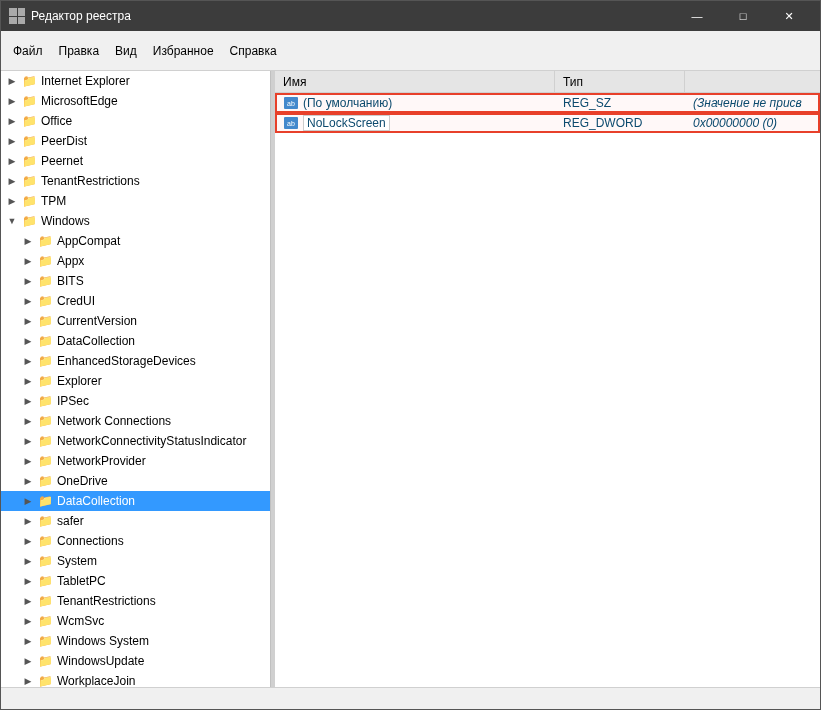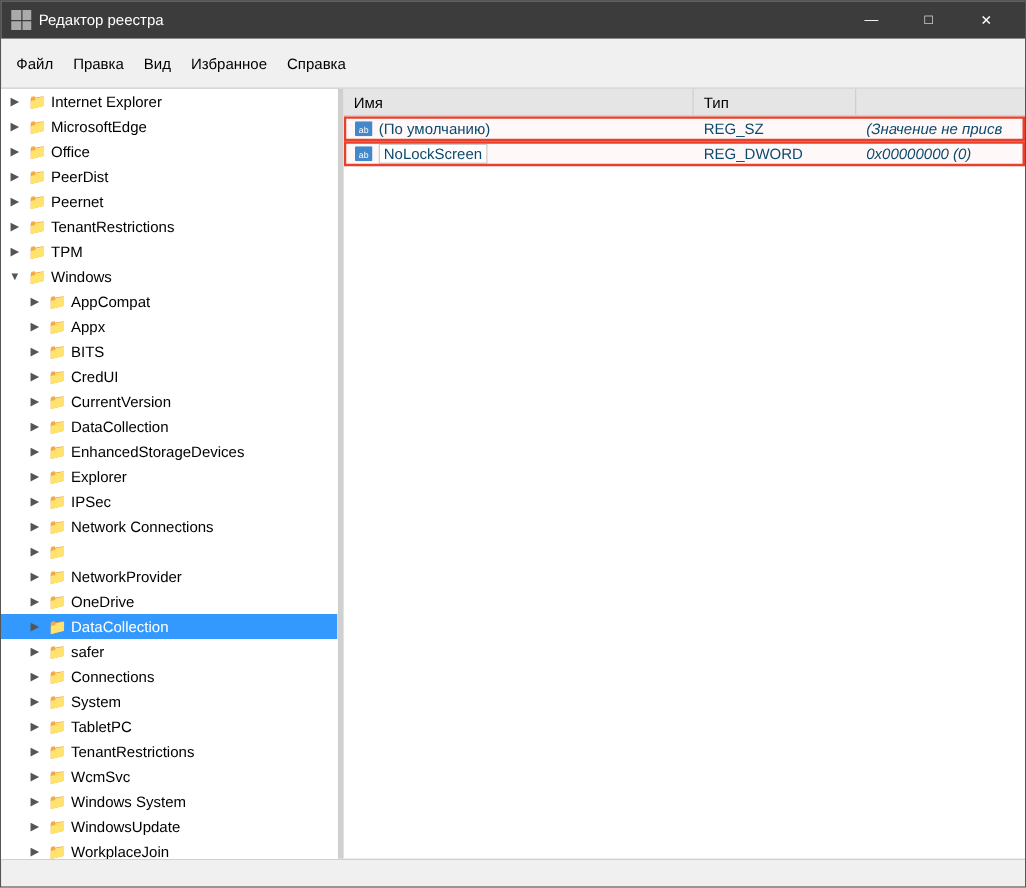--- a/index.html
+++ b/index.html
@@ -357,20 +357,21 @@
           <span class="tree-label">IPSec</span>
         </div>
         <div class="tree-item" style="padding-left: 20px;">
           <span class="expand-btn collapsed"></span>
           <span class="folder-icon" style="font-size: 12px;">📁</span>
           <span class="tree-label">Network Connections</span>
         </div>
         <div class="tree-item" style="padding-left: 20px;">
           <span class="expand-btn collapsed"></span>
           <span class="folder-icon" style="font-size: 12px;">📁</span>
+          <span class="tree-label">NetworkConnectivityStatusIndicator</span>
         </div>
         <div class="tree-item" style="padding-left: 20px;">
           <span class="expand-btn collapsed"></span>
           <span class="folder-icon" style="font-size: 12px;">📁</span>
           <span class="tree-label">NetworkProvider</span>
         </div>
         <div class="tree-item" style="padding-left: 20px;">
           <span class="expand-btn collapsed"></span>
           <span class="folder-icon" style="font-size: 12px;">📁</span>
           <span class="tree-label">OneDrive</span>

